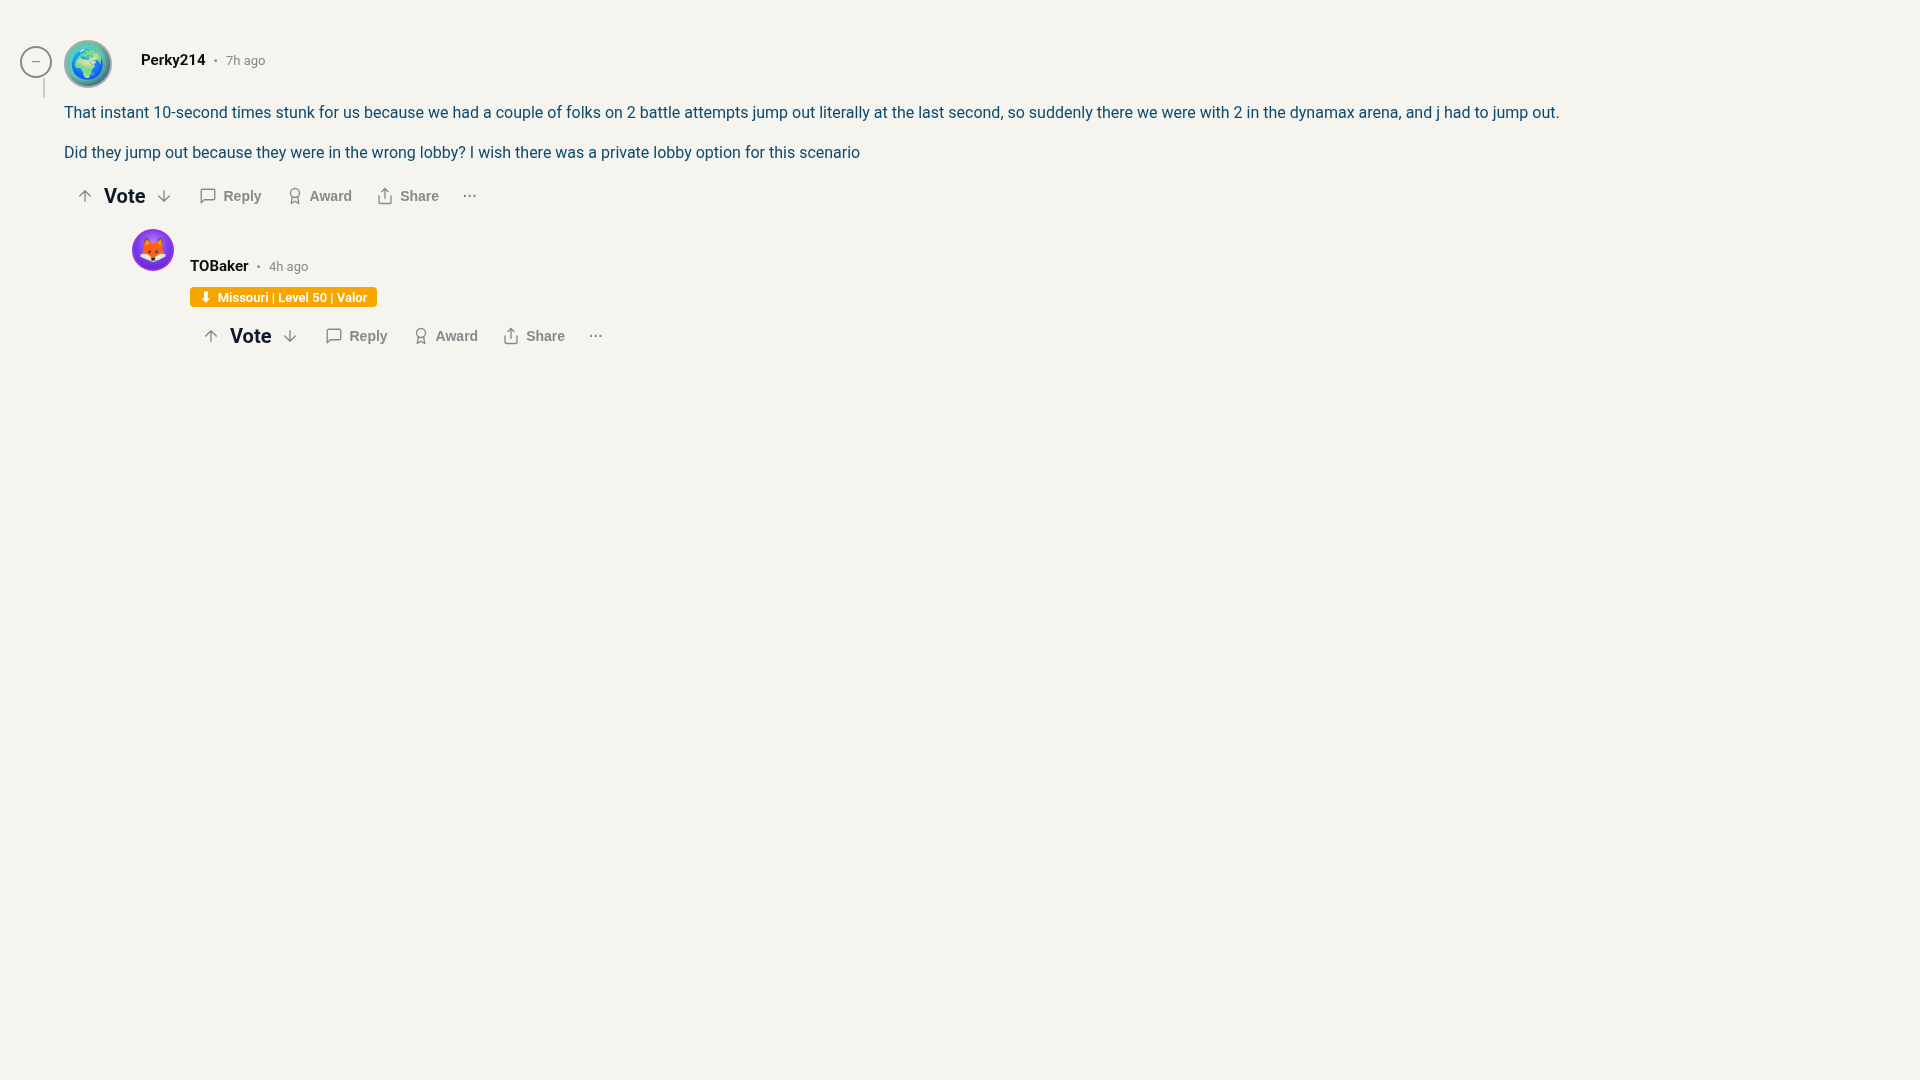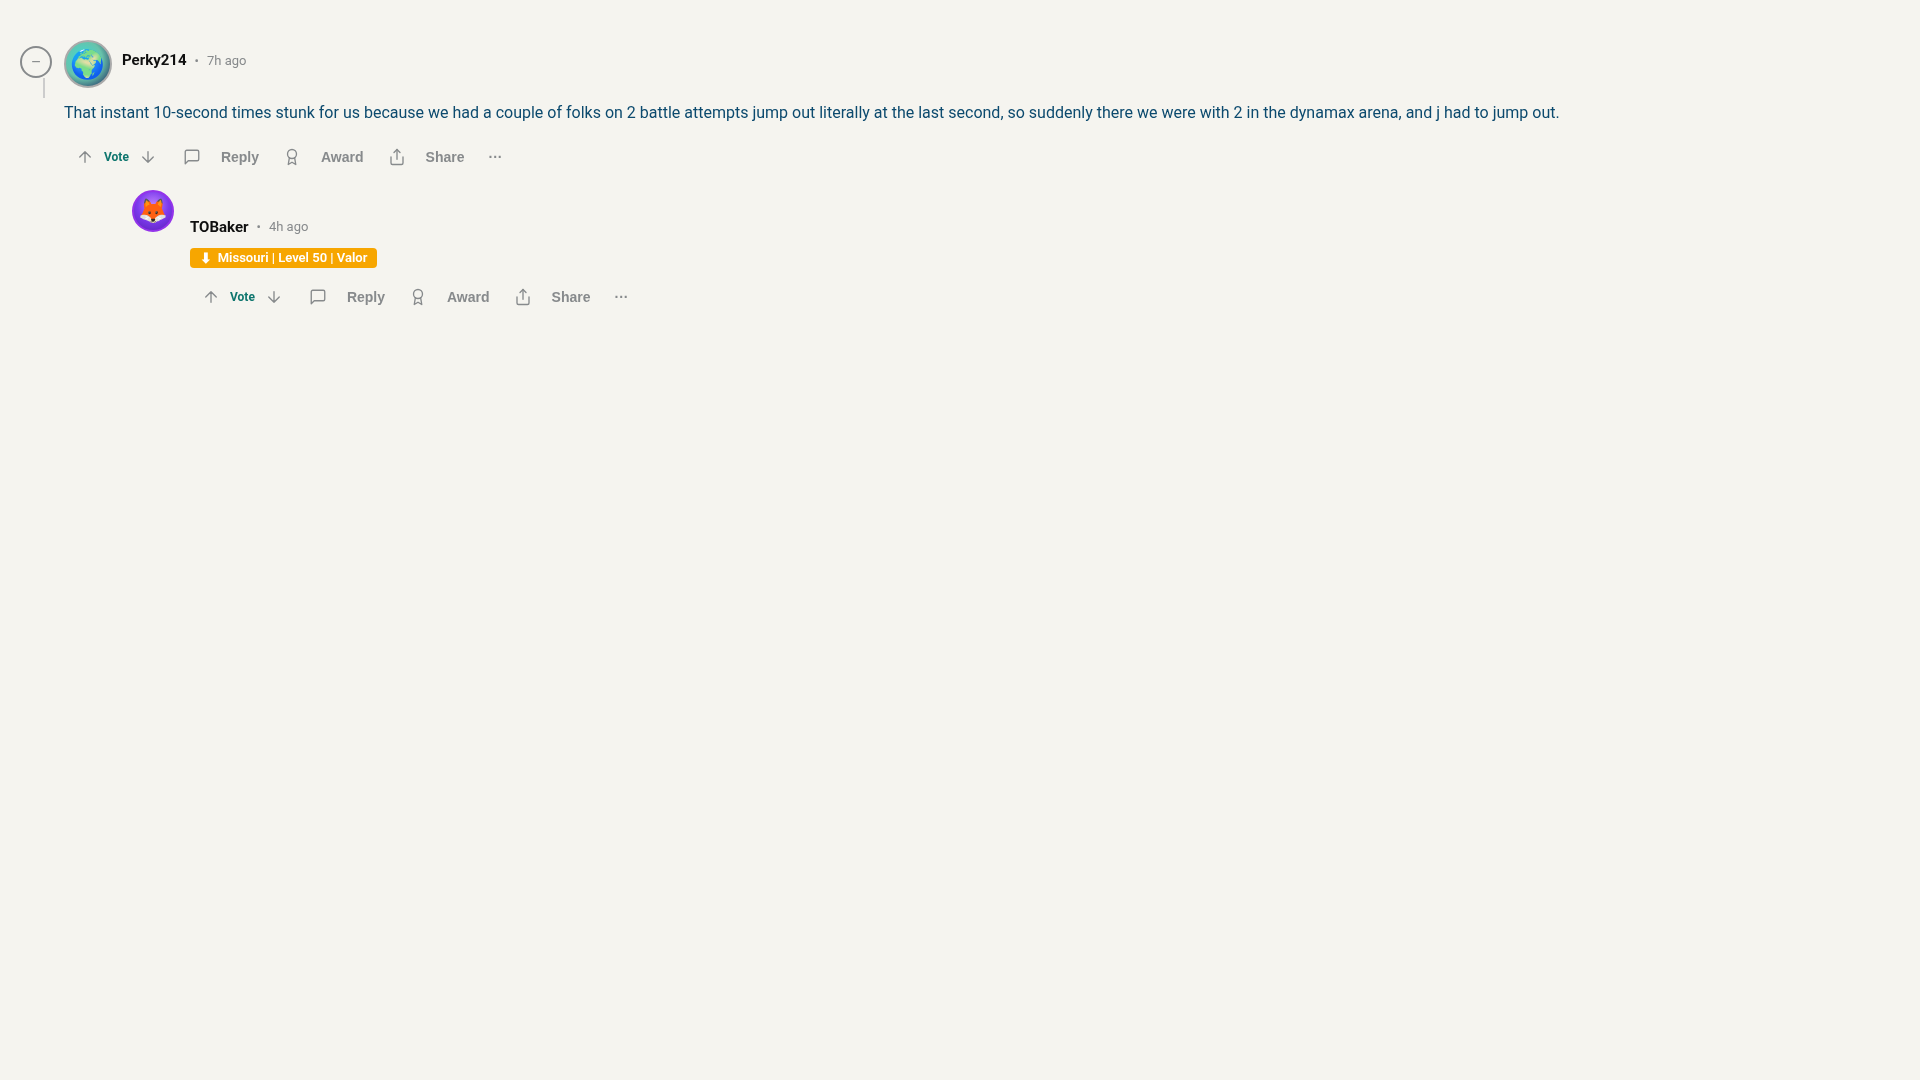--- a/index.html
+++ b/index.html
@@ -99,21 +99,21 @@
 
     .action-bar {
       display: flex;
       align-items: center;
       gap: 4px;
     }
 
     .action-btn {
       display: flex;
       align-items: center;
-      gap: 20px;
+      gap: 6px;
       background: none;
       border: none;
       cursor: pointer;
       padding: 6px 10px;
       border-radius: 20px;
       font-size: 14px;
       font-weight: 600;
       color: #878a8c;
       transition: background 0.1s;
     }
@@ -134,23 +134,23 @@
       padding: 4px 6px;
       border-radius: 20px;
       color: #878a8c;
       font-size: 16px;
       font-weight: 600;
       display: flex;
       align-items: center;
     }
 
     .vote-label {
-      font-size: 12px;
+      font-size: 20px;
       font-weight: 700;
-      color: #0f766e;
+      color: #0f172a;
     }
 
     .collapse-btn {
       width: 32px;
       height: 32px;
       border-radius: 50%;
       border: 2px solid #878a8c;
       background: none;
       cursor: pointer;
       display: flex;
@@ -245,31 +245,32 @@
   <div class="comment-outer">
     <div class="top-comment-row">
 
       <div class="collapse-and-line">
         <button class="collapse-btn">−</button>
         <div class="thread-line"></div>
       </div>
 
       <div style="flex:1;">
 
-        <div style="display:flex; align-items:center; gap:10px; margin-bottom:12px;">
+        <div style="display:flex; align-items:center; gap:29px; margin-bottom:12px;">
           <div class="avatar avatar-perky"></div>
           <div class="comment-header">
             <span class="username">Perky214</span>
             <span class="timestamp">•</span>
             <span class="timestamp">7h ago</span>
           </div>
         </div>
 
         <div class="comment-text">
           <p>That instant 10-second times stunk for us because we had a couple of folks on 2 battle attempts jump out literally at the last second, so suddenly there we were with 2 in the dynamax arena, and j had to jump out.</p>
+          <p>Did they jump out because they were in the wrong lobby? I wish there was a private lobby option for this scenario</p>
         </div>
 
         <div class="action-bar">
 
           <div class="vote-group">
             <button class="vote-up">
               <svg class="icon-svg" viewBox="0 0 24 24">
                 <path d="M12 19V5M5 12l7-7 7 7"></path>
               </svg>
             </button>

